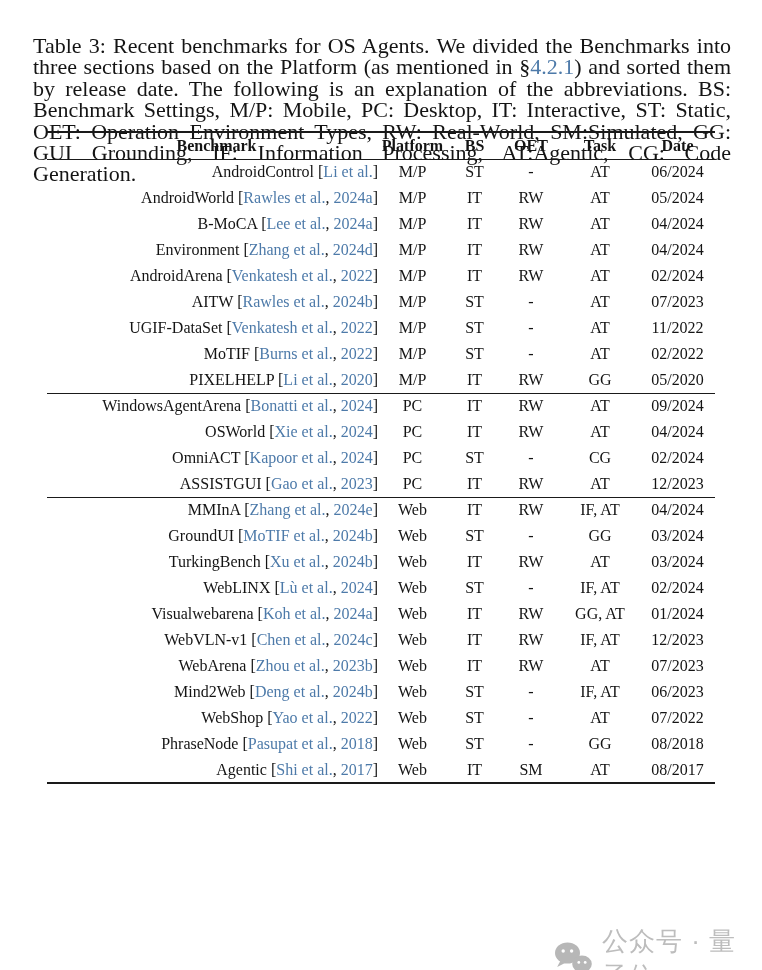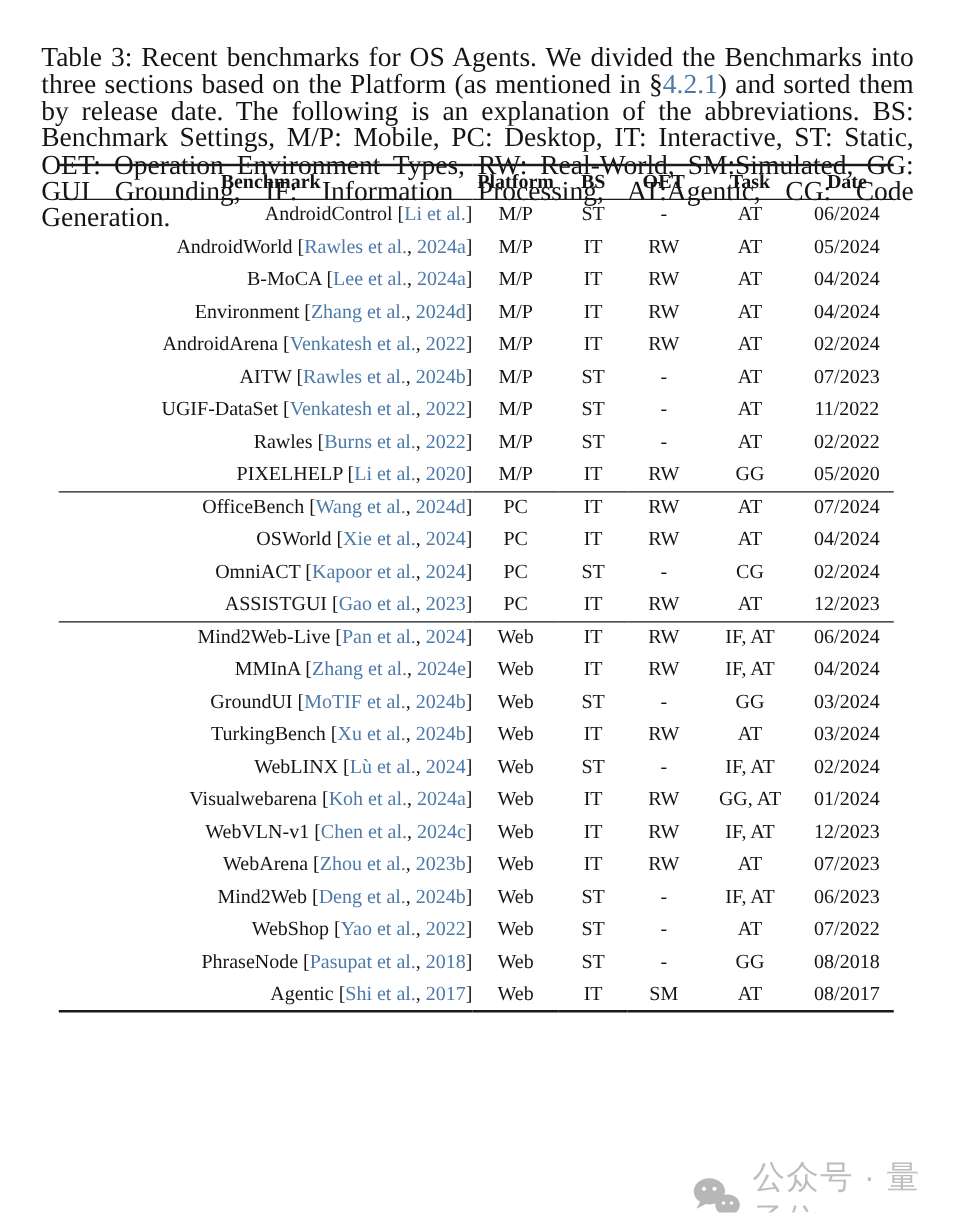--- a/index.html
+++ b/index.html
@@ -138,44 +138,44 @@
         </tr>
         <tr>
           <td class="name"><span>UGIF-DataSet</span><span> [</span><a class="cite">Venkatesh et al.</a><span>, </span><a class="cite">2022</a><span>]</span></td>
           <td class="c">M/P</td>
           <td class="c">ST</td>
           <td class="c">-</td>
           <td class="c">AT</td>
           <td class="c">11/2022</td>
         </tr>
         <tr>
-          <td class="name"><span>Rawles</span><span> [</span><a class="cite">Burns et al.</a><span>, </span><a class="cite">2022</a><span>]</span></td>
+          <td class="name"><span>MoTIF</span><span> [</span><a class="cite">Burns et al.</a><span>, </span><a class="cite">2022</a><span>]</span></td>
           <td class="c">M/P</td>
           <td class="c">ST</td>
           <td class="c">-</td>
           <td class="c">AT</td>
           <td class="c">02/2022</td>
         </tr>
         <tr>
           <td class="name"><span>PIXELHELP</span><span> [</span><a class="cite">Li et al.</a><span>, </span><a class="cite">2020</a><span>]</span></td>
           <td class="c">M/P</td>
           <td class="c">IT</td>
           <td class="c">RW</td>
           <td class="c">GG</td>
           <td class="c">05/2020</td>
         </tr>
       </tbody>
       <tbody>
         <tr>
-          <td class="name"><span>OfficeBench</span><span> [</span><a class="cite">Wang et al.</a><span>, </span><a class="cite">2024d</a><span>]</span></td>
+          <td class="name"><span>WindowsAgentArena</span><span> [</span><a class="cite">Bonatti et al.</a><span>, </span><a class="cite">2024</a><span>]</span></td>
           <td class="c">PC</td>
           <td class="c">IT</td>
           <td class="c">RW</td>
           <td class="c">AT</td>
-          <td class="c">07/2024</td>
+          <td class="c">09/2024</td>
         </tr>
         <tr>
           <td class="name"><span>OSWorld</span><span> [</span><a class="cite">Xie et al.</a><span>, </span><a class="cite">2024</a><span>]</span></td>
           <td class="c">PC</td>
           <td class="c">IT</td>
           <td class="c">RW</td>
           <td class="c">AT</td>
           <td class="c">04/2024</td>
         </tr>
         <tr>
@@ -189,28 +189,20 @@
         <tr>
           <td class="name"><span>ASSISTGUI</span><span> [</span><a class="cite">Gao et al.</a><span>, </span><a class="cite">2023</a><span>]</span></td>
           <td class="c">PC</td>
           <td class="c">IT</td>
           <td class="c">RW</td>
           <td class="c">AT</td>
           <td class="c">12/2023</td>
         </tr>
       </tbody>
       <tbody>
-        <tr>
-          <td class="name"><span>Mind2Web-Live</span><span> [</span><a class="cite">Pan et al.</a><span>, </span><a class="cite">2024</a><span>]</span></td>
-          <td class="c">Web</td>
-          <td class="c">IT</td>
-          <td class="c">RW</td>
-          <td class="c">IF, AT</td>
-          <td class="c">06/2024</td>
-        </tr>
         <tr>
           <td class="name"><span>MMInA</span><span> [</span><a class="cite">Zhang et al.</a><span>, </span><a class="cite">2024e</a><span>]</span></td>
           <td class="c">Web</td>
           <td class="c">IT</td>
           <td class="c">RW</td>
           <td class="c">IF, AT</td>
           <td class="c">04/2024</td>
         </tr>
         <tr>
           <td class="name"><span>GroundUI</span><span> [</span><a class="cite">MoTIF et al.</a><span>, </span><a class="cite">2024b</a><span>]</span></td>

